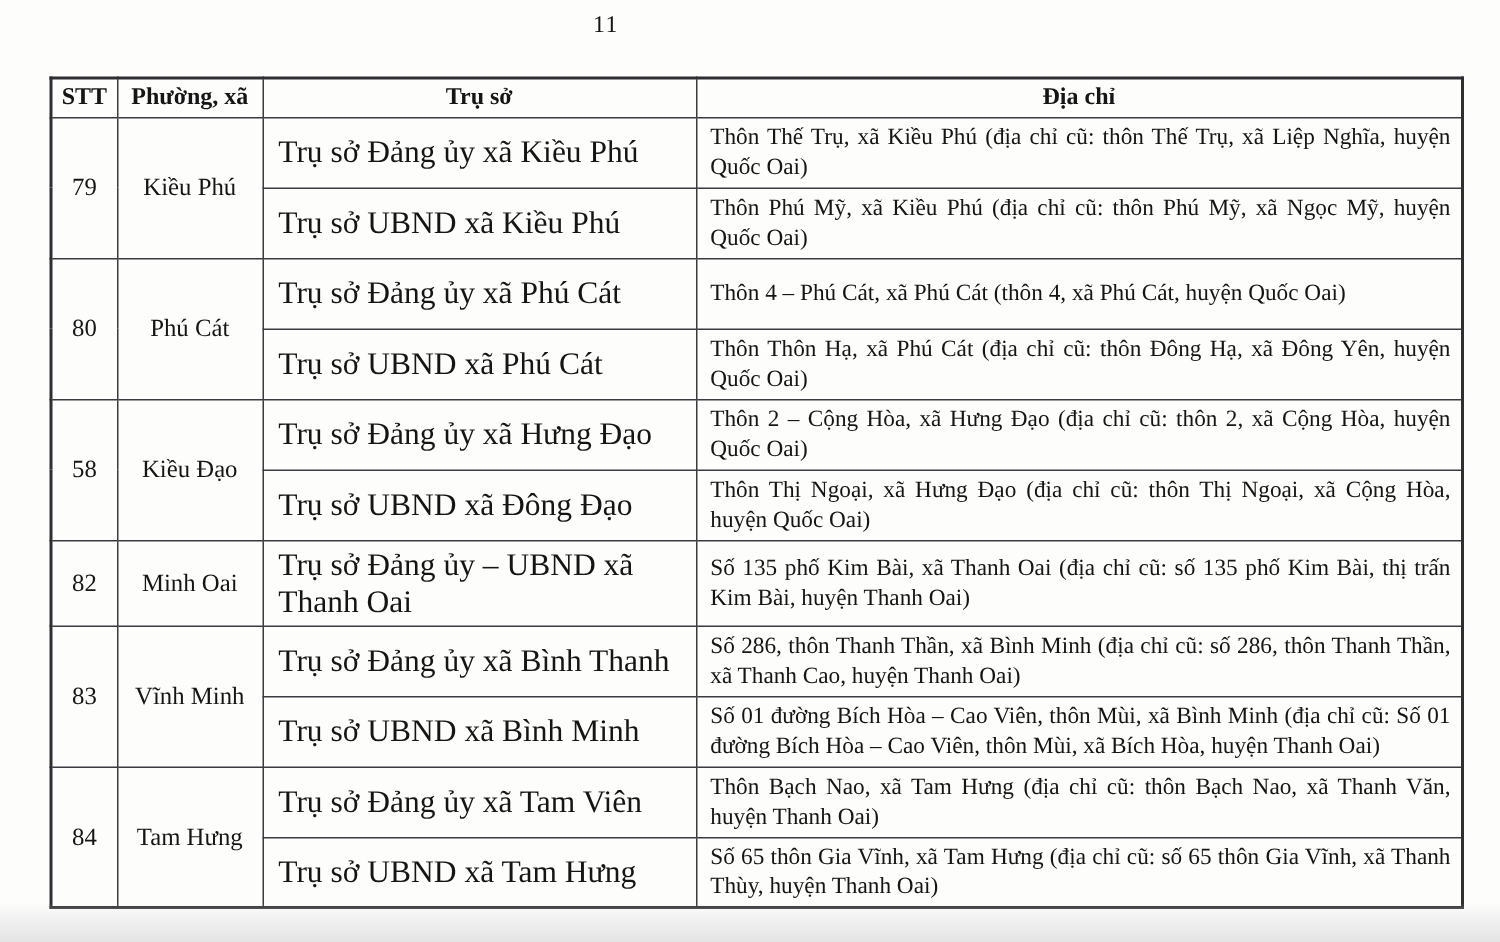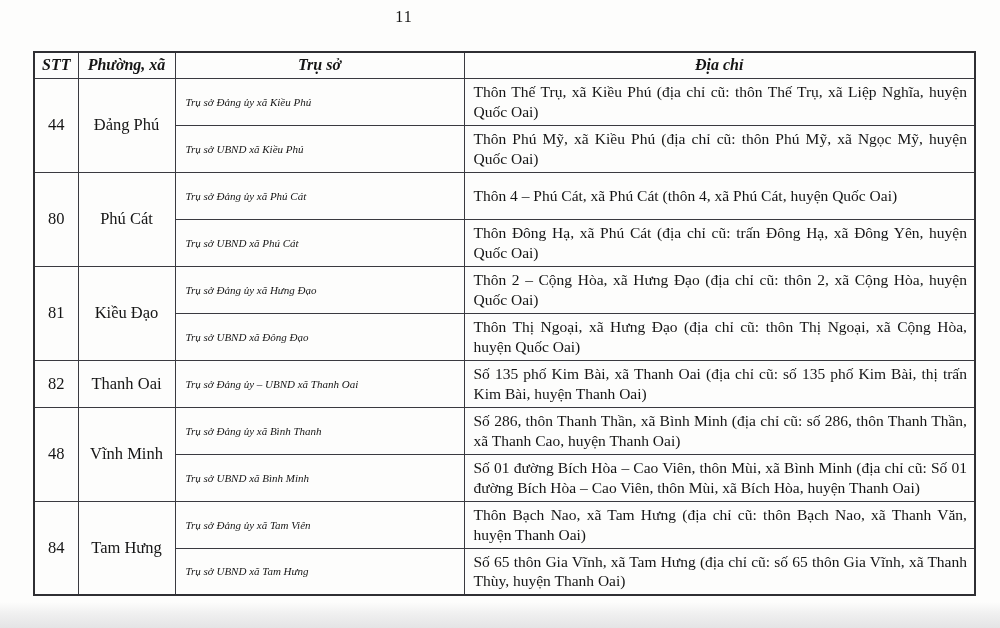--- a/index.html
+++ b/index.html
@@ -27,33 +27,31 @@
   table.offices th, table.offices td {
     border: 1px solid #3a3a40;
   }
   table.offices th {
     font-weight: bold;
     font-size: 16px;
     height: 26px;
     text-align: center;
     vertical-align: middle;
     padding: 1px 4px;
-    font-style: italic;
   }
   td.stt-cell, td.ward-cell {
     text-align: center;
     vertical-align: middle;
     font-size: 16.5px;
   }
   td.office-cell {
     height: 47px;
     vertical-align: middle;
-    font-size: 11px;
+    font-size: 21px;
     padding: 3px 8px 3px 10px;
-    font-style: italic;
   }
   td.address-cell {
     vertical-align: middle;
     font-size: 15.5px;
     line-height: 1.24;
     text-align: justify;
     padding: 3px 7px 3px 9px;
     margin-top: 40px;
   }
   .scan-edge {
@@ -81,57 +79,57 @@
     <thead>
       <tr>
         <th>STT</th>
         <th>Phường, xã</th>
         <th>Trụ sở</th>
         <th>Địa chỉ</th>
       </tr>
     </thead>
     <tbody id="table-body">
         <tr>
-          <td class="stt-cell" rowspan="2">44</td>
-          <td class="ward-cell" rowspan="2">Đảng Phú</td>
+          <td class="stt-cell" rowspan="2">79</td>
+          <td class="ward-cell" rowspan="2">Kiều Phú</td>
           <td class="office-cell">Trụ sở Đảng ủy xã Kiều Phú</td>
           <td class="address-cell">Thôn Thế Trụ, xã Kiều Phú (địa chỉ cũ: thôn Thế Trụ, xã Liệp Nghĩa, huyện Quốc Oai)</td>
         </tr>
         <tr>
           <td class="office-cell">Trụ sở UBND xã Kiều Phú</td>
           <td class="address-cell">Thôn Phú Mỹ, xã Kiều Phú (địa chỉ cũ: thôn Phú Mỹ, xã Ngọc Mỹ, huyện Quốc Oai)</td>
         </tr>
         <tr>
           <td class="stt-cell" rowspan="2">80</td>
           <td class="ward-cell" rowspan="2">Phú Cát</td>
           <td class="office-cell">Trụ sở Đảng ủy xã Phú Cát</td>
           <td class="address-cell">Thôn 4 – Phú Cát, xã Phú Cát (thôn 4, xã Phú Cát, huyện Quốc Oai)</td>
         </tr>
         <tr>
           <td class="office-cell">Trụ sở UBND xã Phú Cát</td>
-          <td class="address-cell">Thôn Đông Hạ, xã Phú Cát (địa chỉ cũ: trấn Đông Hạ, xã Đông Yên, huyện Quốc Oai)</td>
+          <td class="address-cell">Thôn Thôn Hạ, xã Phú Cát (địa chỉ cũ: thôn Đông Hạ, xã Đông Yên, huyện Quốc Oai)</td>
         </tr>
         <tr>
-          <td class="stt-cell" rowspan="2">81</td>
+          <td class="stt-cell" rowspan="2">58</td>
           <td class="ward-cell" rowspan="2">Kiều Đạo</td>
           <td class="office-cell">Trụ sở Đảng ủy xã Hưng Đạo</td>
           <td class="address-cell">Thôn 2 – Cộng Hòa, xã Hưng Đạo (địa chỉ cũ: thôn 2, xã Cộng Hòa, huyện Quốc Oai)</td>
         </tr>
         <tr>
           <td class="office-cell">Trụ sở UBND xã Đông Đạo</td>
           <td class="address-cell">Thôn Thị Ngoại, xã Hưng Đạo (địa chỉ cũ: thôn Thị Ngoại, xã Cộng Hòa, huyện Quốc Oai)</td>
         </tr>
         <tr>
           <td class="stt-cell" rowspan="1">82</td>
-          <td class="ward-cell" rowspan="1">Thanh Oai</td>
+          <td class="ward-cell" rowspan="1">Minh Oai</td>
           <td class="office-cell">Trụ sở Đảng ủy – UBND xã Thanh Oai</td>
           <td class="address-cell">Số 135 phố Kim Bài, xã Thanh Oai (địa chỉ cũ: số 135 phố Kim Bài, thị trấn Kim Bài, huyện Thanh Oai)</td>
         </tr>
         <tr>
-          <td class="stt-cell" rowspan="2">48</td>
+          <td class="stt-cell" rowspan="2">83</td>
           <td class="ward-cell" rowspan="2">Vĩnh Minh</td>
           <td class="office-cell">Trụ sở Đảng ủy xã Bình Thanh</td>
           <td class="address-cell">Số 286, thôn Thanh Thần, xã Bình Minh (địa chỉ cũ: số 286, thôn Thanh Thần, xã Thanh Cao, huyện Thanh Oai)</td>
         </tr>
         <tr>
           <td class="office-cell">Trụ sở UBND xã Bình Minh</td>
           <td class="address-cell">Số 01 đường Bích Hòa – Cao Viên, thôn Mùi, xã Bình Minh (địa chỉ cũ: Số 01 đường Bích Hòa – Cao Viên, thôn Mùi, xã Bích Hòa, huyện Thanh Oai)</td>
         </tr>
         <tr>
           <td class="stt-cell" rowspan="2">84</td>

